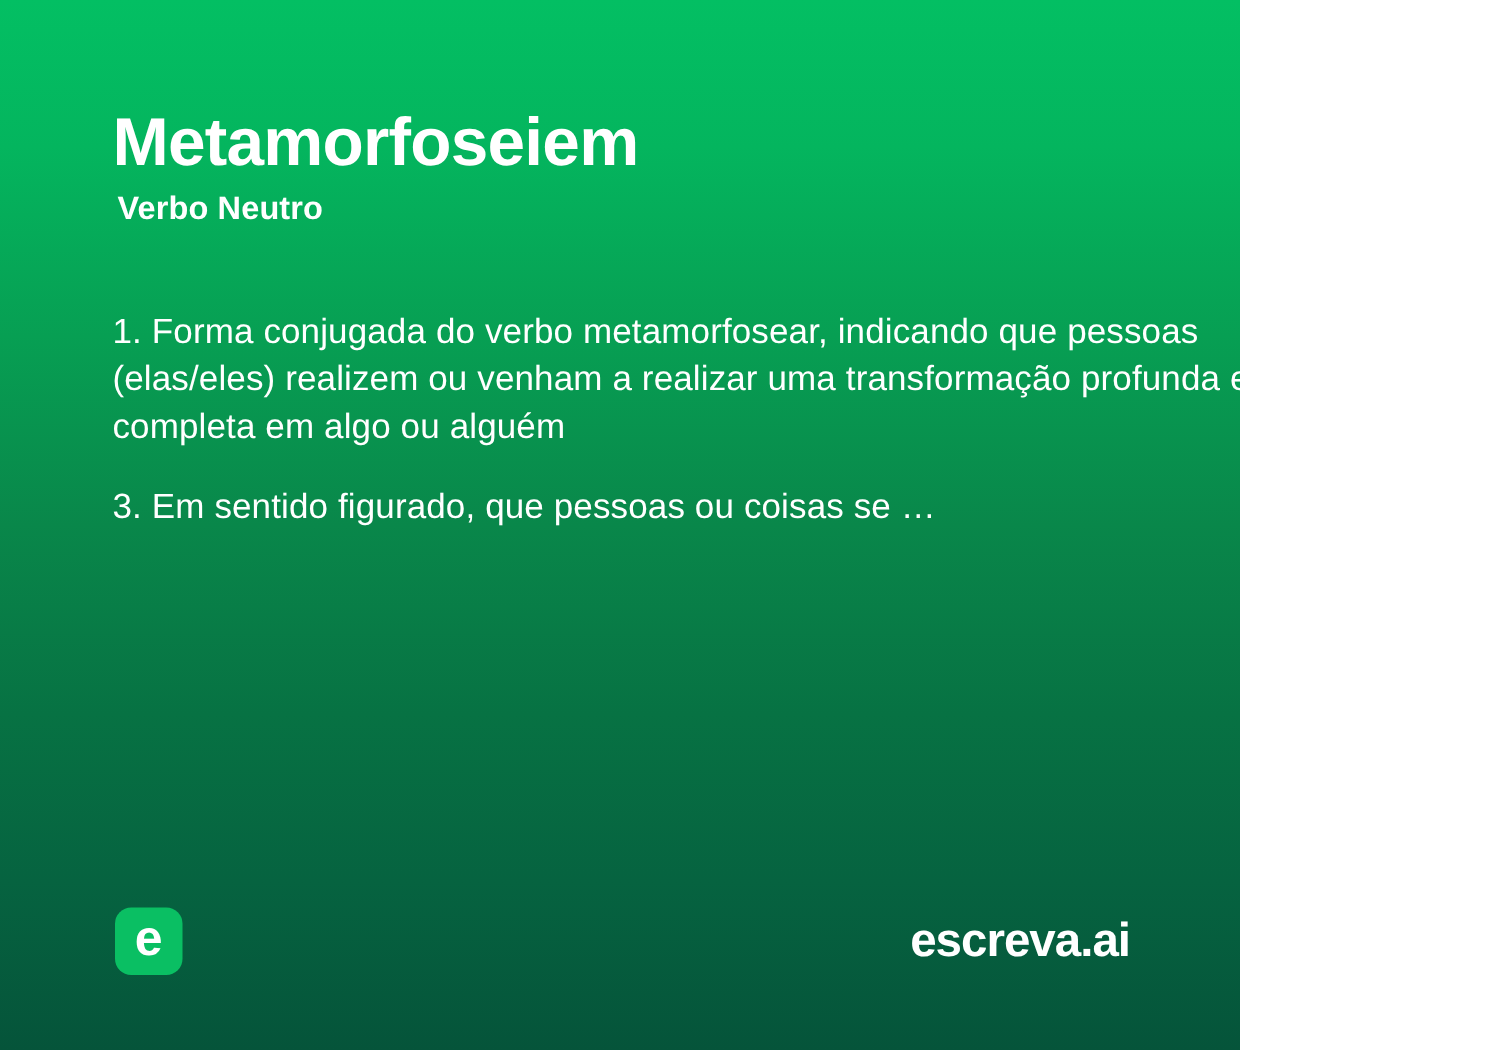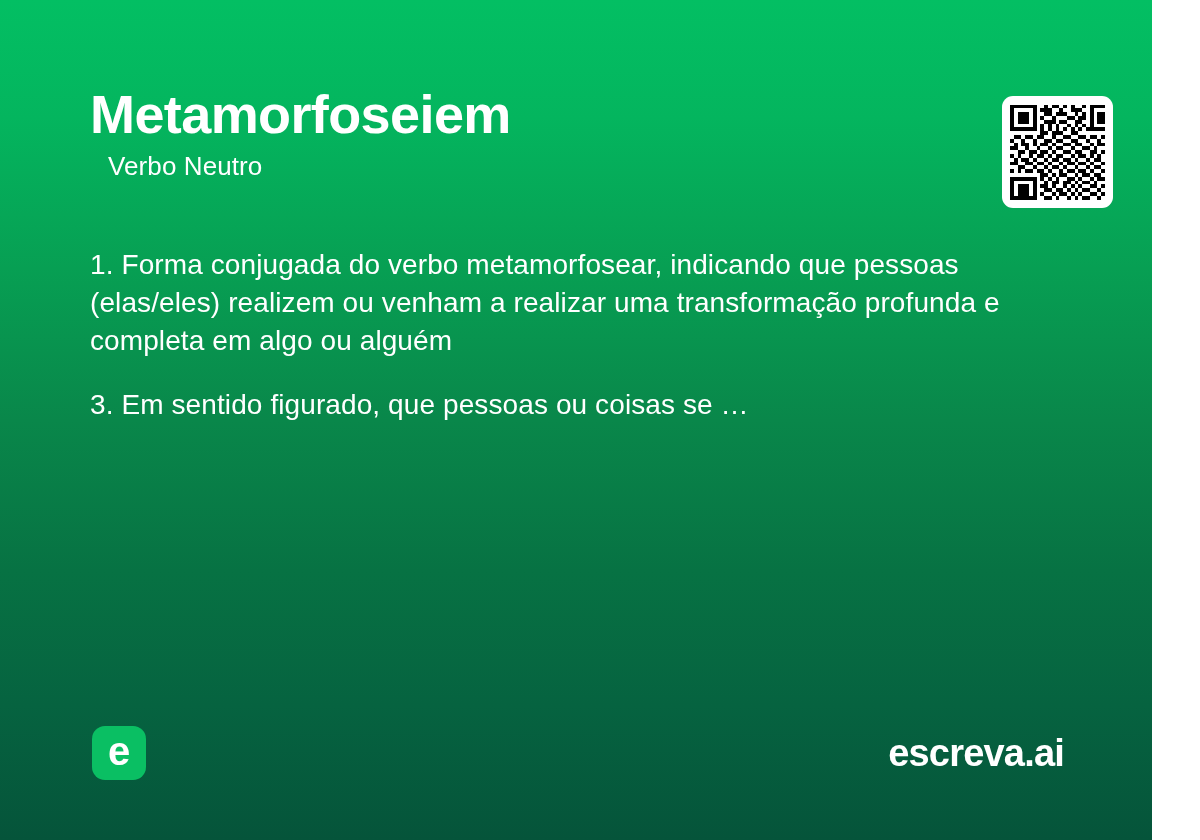--- a/index.html
+++ b/index.html
@@ -4,21 +4,21 @@
 <title>escreva.ai dictionary card</title>
 <style>
   html, body {
     margin: 0;
     padding: 0;
     background: #ffffff;
   }
 
   .card {
     position: relative;
-    width: 1152px;
+    width: 992px;
     height: 840px;
     overflow: hidden;
     background: linear-gradient(180deg,
         #03bf63 0%,
         #04b55e 14%,
         #079f53 32%,
         #09874a 50%,
         #077243 68%,
         #066340 84%,
         #05543a 100%);
@@ -37,25 +37,25 @@
   .word-title {
     margin: 0;
     color: #ffffff;
     font-size: 54px;
     line-height: 60px;
     font-weight: 800;
     letter-spacing: -0.6px;
   }
 
   .word-class {
-    margin: 6px 0 0 18px;
+    margin: 6px 0 0 4px;
     color: #ffffff;
     font-size: 26px;
     line-height: 32px;
-    font-weight: 400;
+    font-weight: 700;
     letter-spacing: 0.1px;
   }
 
   
   .qr-card {
     position: absolute;
     left: 1002px;
     top: 96px;
     width: 111px;
     height: 112px;

